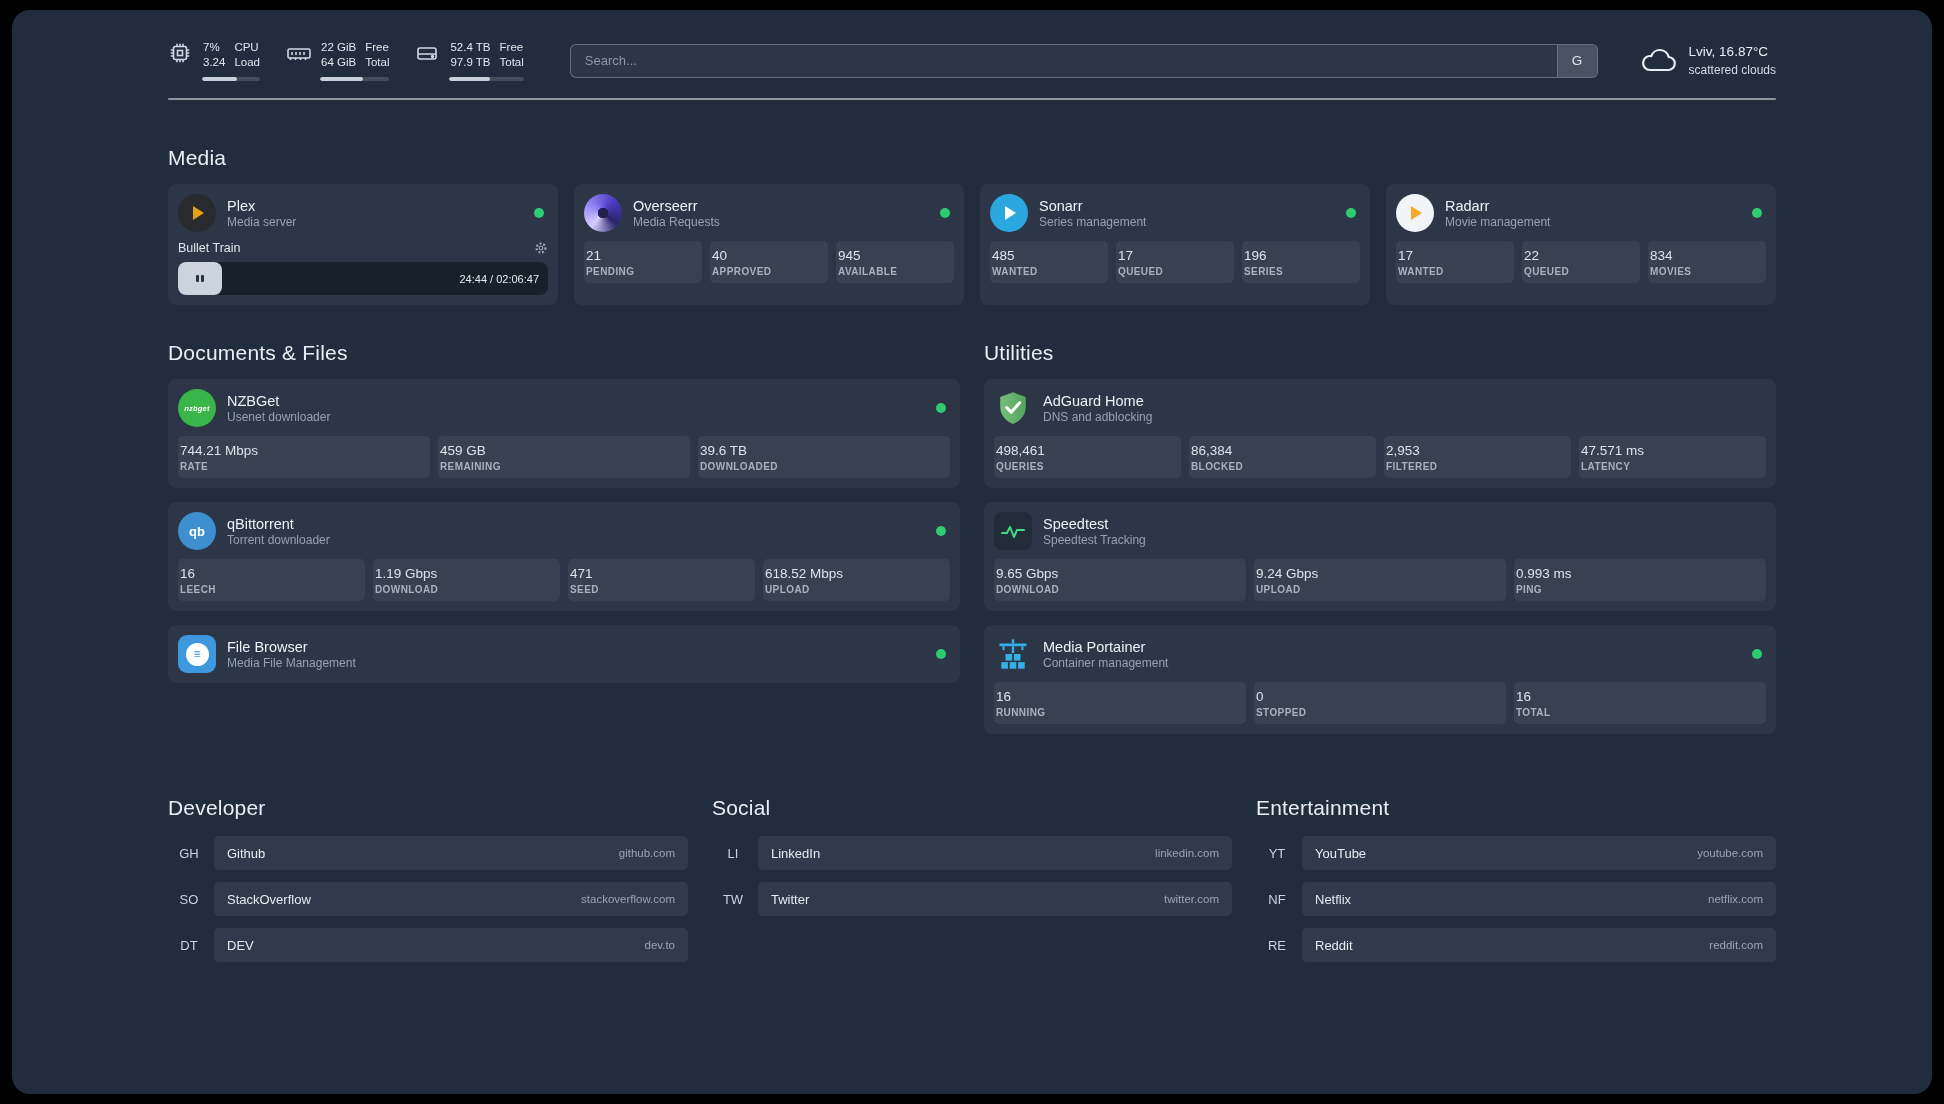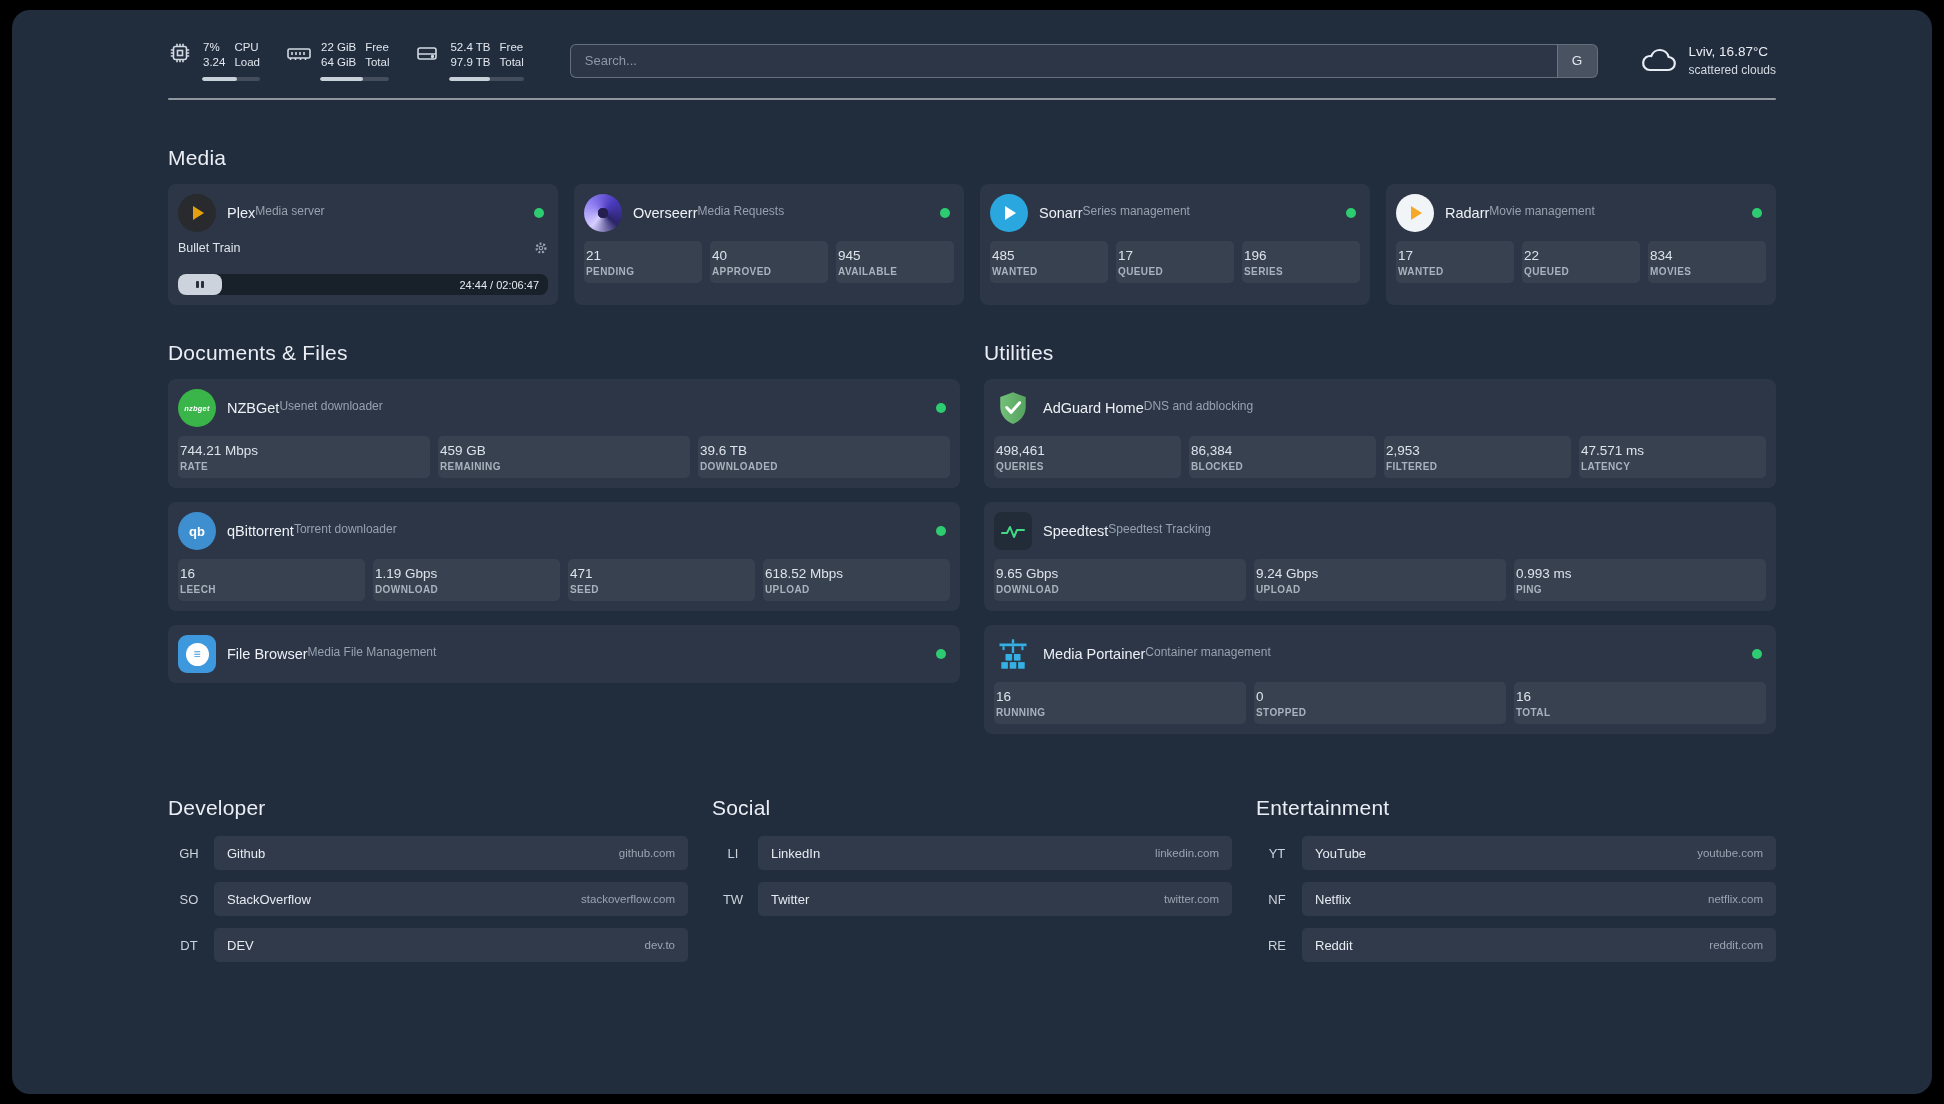--- a/index.html
+++ b/index.html
@@ -40,39 +40,39 @@
 
   
   .section-title { font-size:21px; font-weight:500; color:#eaeef4; letter-spacing:.2px; }
   .media-section { margin-top:46px; }
   .media-grid { display:grid; grid-template-columns:repeat(4,1fr); gap:16px; margin-top:14px; }
 
   .card { background:rgba(255,255,255,.05); border-radius:8px; padding:10px; cursor:pointer; }
   .card-head { display:flex; align-items:center; gap:11px; }
   .svc-icon { width:38px; height:38px; border-radius:50%; flex:none;
               display:flex; align-items:center; justify-content:center; overflow:hidden; }
-  .svc-text { display:flex; line-height:1.25; }
+  .svc-text { display:flex; flex-direction:column; line-height:1.25; }
   .svc-name { font-size:14.5px; color:#edf1f6; }
   .svc-desc { font-size:12px; color:#97a1ae; }
   .dot { width:10px; height:10px; border-radius:50%; background:#2ecc71; margin-left:auto; margin-right:4px; flex:none; }
 
   .stats { display:flex; gap:8px; margin-top:9px; }
   .tile { flex:1; background:rgba(255,255,255,.06); border-radius:5px; text-align:left; padding:7px 2px 6px; }
   .tile-v { display:block; font-size:13.5px; color:#dde3eb; }
   .tile-l { display:block; font-size:10px; font-weight:700; color:#a9b2be; margin-top:3px; letter-spacing:.4px; }
 
   .cols { display:grid; grid-template-columns:1fr 1fr; gap:24px; margin-top:36px; align-items:start; }
   .col-cards { display:flex; flex-direction:column; gap:14px; margin-top:14px; }
 
   
   .player { margin-top:9px; }
   .player-top { display:flex; align-items:flex-end; }
   .player-title { font-size:12.5px; color:#dfe5ec; }
   .gear-btn { margin-left:auto; display:flex; cursor:pointer; background:none; border:none; padding:0; }
-  .player-bar { position:relative; margin-top:19px; height:21px; border-radius:8px; background:rgba(10,14,20,.55); }
+  .player-bar { position:relative; margin-top:7px; height:33px; border-radius:8px; background:rgba(10,14,20,.55); }
   .player-fill { position:absolute; left:0; top:0; bottom:0; border-radius:8px; background:#ccd3dc;
                  display:flex; align-items:center; justify-content:center; gap:2.5px; cursor:pointer; }
   .pb { width:2.5px; height:7px; background:#28303d; border-radius:1px; }
   .player-time { position:absolute; right:9px; top:50%; transform:translateY(-50%);
                  font-size:11px; color:#e6ebf1; }
 
   
   .plex-icon { background:#282a2e; }
   .tri { width:0; height:0; border-style:solid; }
   .plex-tri { border-width:7px 0 7px 11px; border-color:transparent transparent transparent #e5a00d; margin-left:3px; }

